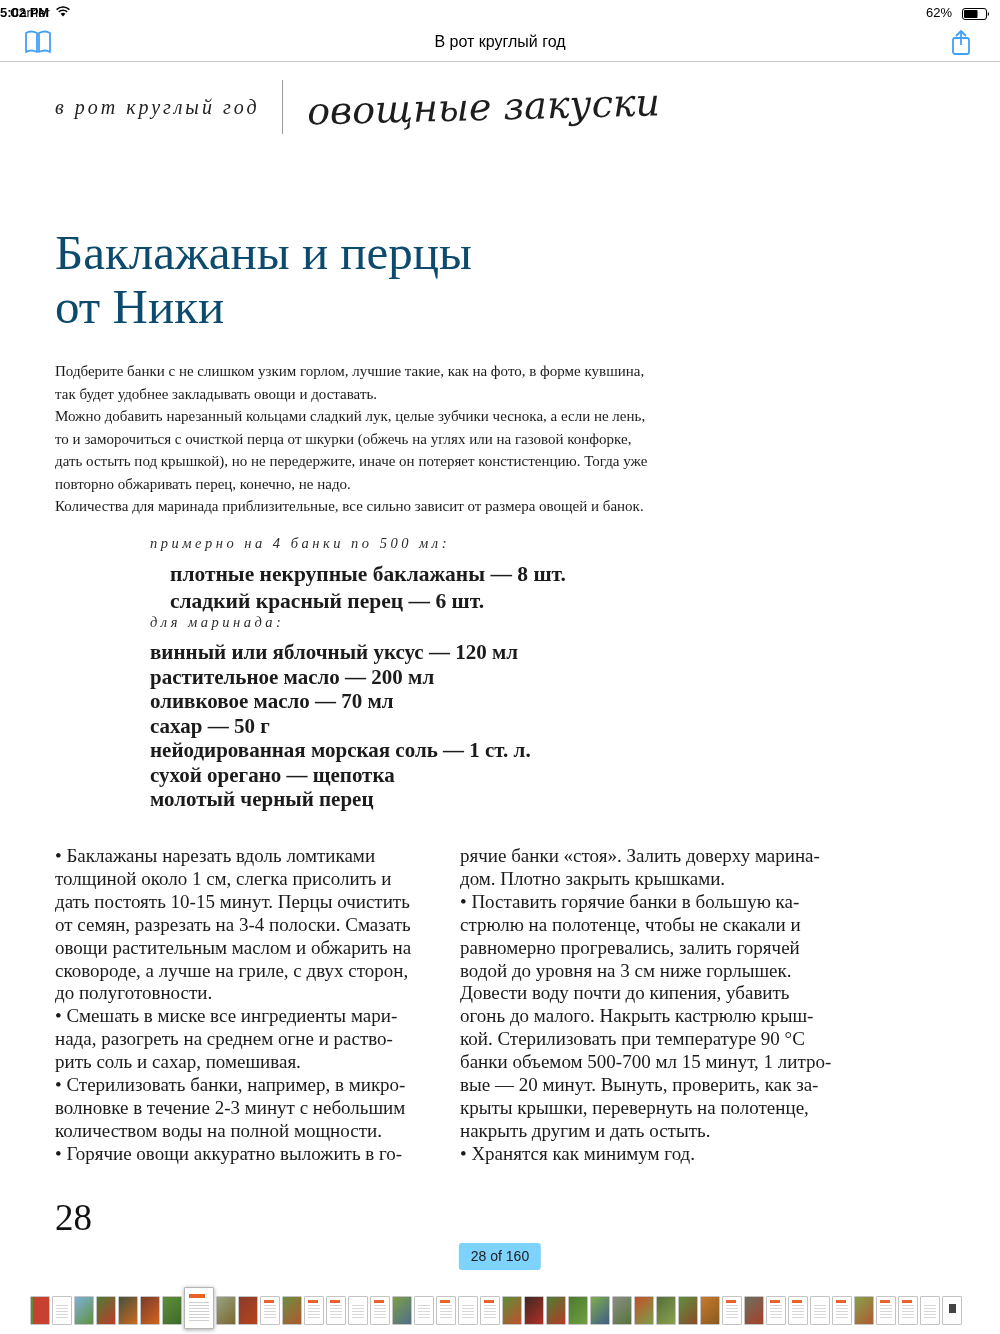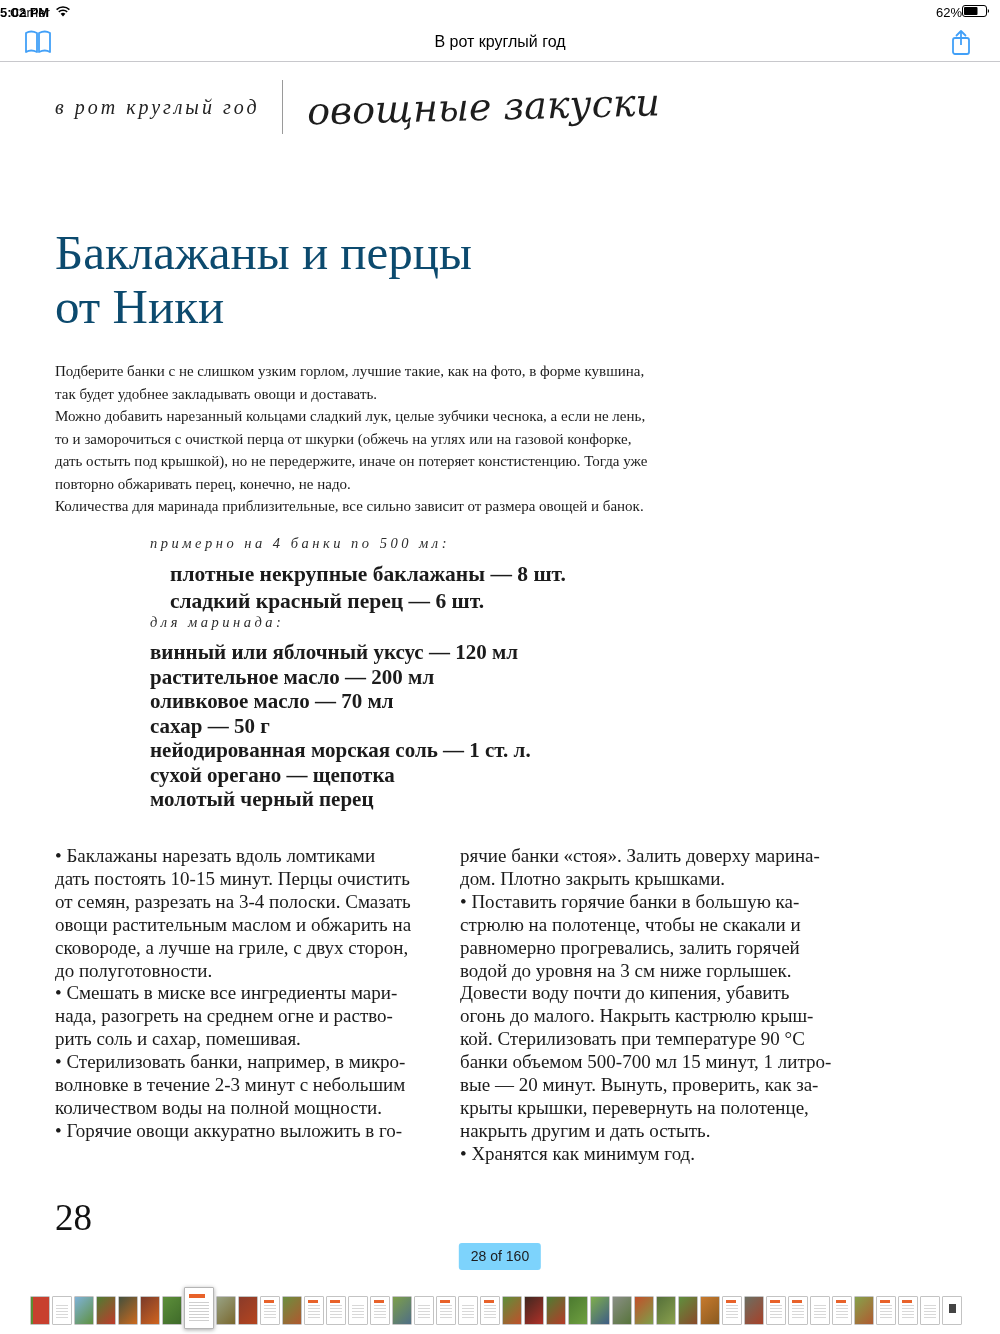--- a/index.html
+++ b/index.html
@@ -5,21 +5,21 @@
   * { margin:0; padding:0; box-sizing:border-box; }
   html,body { width:1000px; height:1334px; }
   body { position:relative; background:#fff; overflow:hidden;
          font-family:"Liberation Sans", sans-serif; color:#000; }
 
   
   .status-bar { position:absolute; top:0; left:0; right:0; height:24px;
     display:flex; align-items:center; padding:0 10px; font-size:13px; }
   .status-left { display:flex; align-items:center; gap:5px; }
   .status-time { position:absolute; left:0; right:0; text-align:left; font-weight:bold; font-size:13px; }
-  .status-right { margin-left:auto; display:flex; align-items:flex-start; gap:0; z-index:1; }
+  .status-right { margin-left:auto; display:flex; align-items:flex-end; gap:10px; z-index:1; }
   .wifi-icon svg, .battery-icon svg { display:block; }
 
   
   .nav-bar { position:absolute; top:24px; left:0; right:0; height:38px;
     border-bottom:1px solid #c8c8cc; background:#fff; }
   .nav-title { position:absolute; left:0; right:0; top:9px; text-align:center;
     font-size:16px; color:#000; }
   .nav-icon { position:absolute; top:4px; width:32px; height:30px; cursor:pointer; }
   .nav-icon.left { left:22px; }
   .nav-icon.right { right:22px; }
@@ -169,20 +169,21 @@
       <div class="ing-line">сахар — 50 г</div>
       <div class="ing-line">нейодированная морская соль — 1 ст. л.</div>
       <div class="ing-line">сухой орегано — щепотка</div>
       <div class="ing-line">молотый черный перец</div>
     </div>
 </div>
 
 <div class="steps">
   <div class="steps-col left">
       <div class="">• Баклажаны нарезать вдоль ломтиками</div>
+      <div class="">толщиной около 1 см, слегка присолить и</div>
       <div class="">дать постоять 10-15 минут. Перцы очистить</div>
       <div class="">от семян, разрезать на 3-4 полоски. Смазать</div>
       <div class="">овощи растительным маслом и обжарить на</div>
       <div class="">сковороде, а лучше на гриле, с двух сторон,</div>
       <div class="">до полуготовности.</div>
       <div class="">• Смешать в миске все ингредиенты мари-</div>
       <div class="">нада, разогреть на среднем огне и раство-</div>
       <div class="">рить соль и сахар, помешивая.</div>
       <div class="">• Стерилизовать банки, например, в микро-</div>
       <div class="">волновке в течение 2-3 минут с небольшим</div>

